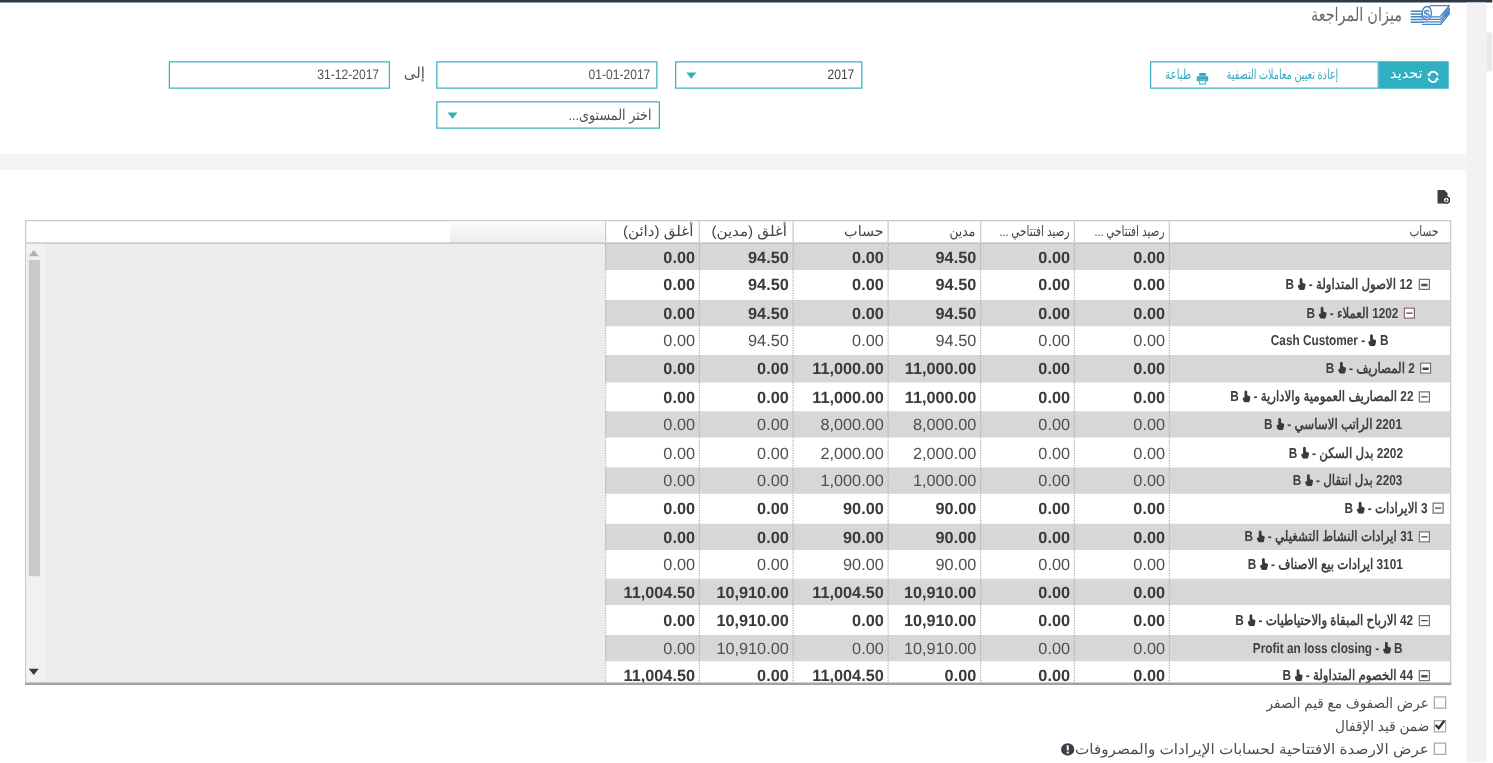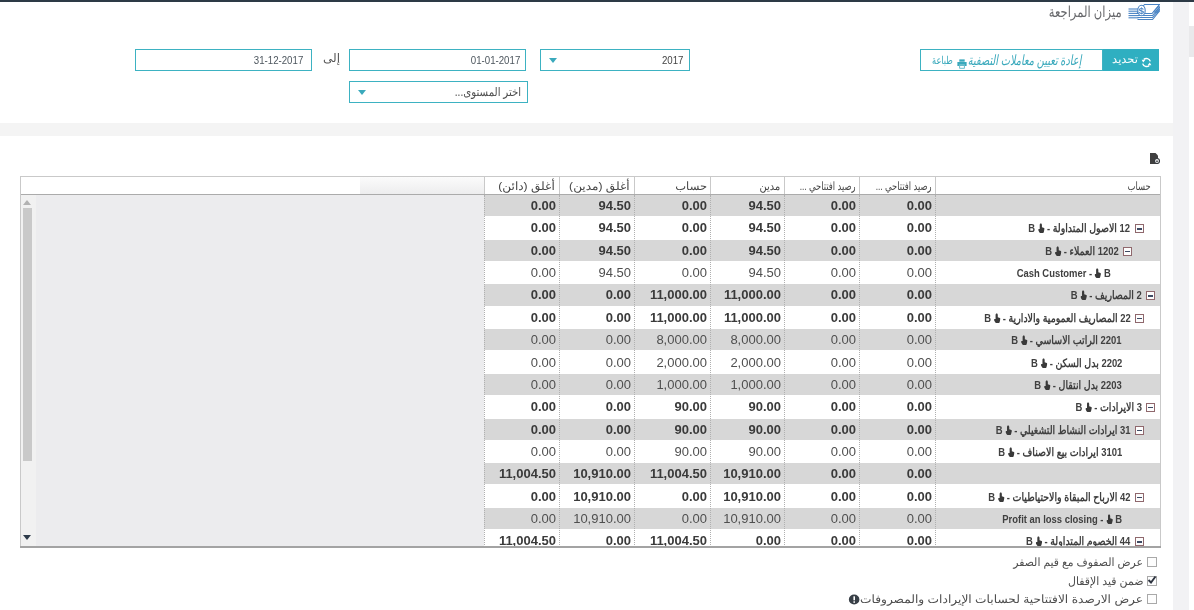--- a/index.html
+++ b/index.html
@@ -47,21 +47,21 @@
           <g fill="none" stroke="#fff" stroke-width="1.7">
 <path d="M11 5.2 A 4.7 4.7 0 0 0 3.2 3.0"></path>
             <path d="M2 7.8 A 4.7 4.7 0 0 0 9.8 10.0"></path>
           </g>
 <path d="M0.8 3.2 L5.0 3.4 L2.6 6.6 Z" fill="#fff"></path>
           <path d="M12.2 9.8 L8.0 9.6 L10.4 6.4 Z" fill="#fff"></path>
         </svg></div>
       <div class="abs" style="right:21px;top:0;line-height:21px;font-size:11.5px;color:#fff;direction:rtl;"><span style="display:inline-block;transform:scaleX(1.0);transform-origin:100% 50%;white-space:nowrap;">تحديد</span></div>
     </div>
 <div class="abs tealbox" style="left:920px;top:49px;width:183px;height:22px;">
-      <div class="abs" style="right:21px;top:0;line-height:20px;font-size:14px;color:#3aa9bc;direction:rtl;font-style:italic;"><span style="display:inline-block;transform:scaleX(0.7);transform-origin:100% 50%;white-space:nowrap;">إعادة تعيين معاملات التصفية</span></div>
+      <div class="abs" style="right:31px;top:0;line-height:20px;font-size:11px;color:#3aa9bc;direction:rtl;"><span style="display:inline-block;transform:scaleX(0.7);transform-origin:100% 50%;white-space:nowrap;">إعادة تعيين معاملات التصفية</span></div>
       <div class="abs" style="left:36px;top:5px;"><svg width="10" height="10" viewBox="0 0 13 12">
           <g fill="#3aa9bc">
 <rect x="3" y="0" width="7" height="3"></rect>
             <path d="M0.5 3.5 h12 v5 h-2.5 v-1.5 h-7 v1.5 h-2.5 z"></path>
 <rect x="3.5" y="8" width="6" height="3.5" fill="#fff" stroke="#3aa9bc" stroke-width="1"></rect>
           </g>
         </svg></div>
       <div class="abs" style="left:11px;top:0;line-height:20px;font-size:11px;color:#3aa9bc;direction:rtl;"><span style="display:inline-block;transform:scaleX(0.75);transform-origin:100% 50%;white-space:nowrap;transform-origin:0 50%;">طباعة</span></div>
     </div>
 <div class="abs tealbox" style="left:540px;top:49px;width:150px;height:22px;">
@@ -137,21 +137,21 @@
 <div class="acct abs" style="left:936px;top:262.1px;width:224px;height:22px;padding-right:49.5px;"><span style="display:inline-block;transform:scaleX(0.82);transform-origin:100% 50%;white-space:nowrap;">Cash Customer - <svg class="hnd" width="8" height="10" viewBox="0 0 8 10">
           <path d="M3.2 0.4 C4.2 0.4 4.6 1.1 4.6 1.9 L4.6 4.2 L7.2 5.0 C7.7 5.2 7.9 5.6 7.7 6.2 L6.9 9.0 C6.8 9.6 6.4 9.9 5.8 9.9 L2.6 9.9 C2.1 9.9 1.7 9.7 1.4 9.3 L0.2 7.4 C-0.2 6.8 0.1 6.1 0.8 6.0 L1.9 5.9 L1.9 1.9 C1.9 1.1 2.3 0.4 3.2 0.4 Z" fill="#3a3a3a"></path>
         </svg>&nbsp;<span style="direction:ltr;unicode-bidi:bidi-override;">B</span></span></div>
 <div class="num leaf abs" style="left:859px;top:262.1px;width:73px;line-height:22px;">0.00</div>
 <div class="num leaf abs" style="left:784px;top:262.1px;width:72px;line-height:22px;">0.00</div>
 <div class="num leaf abs" style="left:710px;top:262.1px;width:71px;line-height:22px;">94.50</div>
 <div class="num leaf abs" style="left:634px;top:262.1px;width:73px;line-height:22px;">0.00</div>
 <div class="num leaf abs" style="left:559px;top:262.1px;width:72px;line-height:22px;">94.50</div>
 <div class="num leaf abs" style="left:484px;top:262.1px;width:72px;line-height:22px;">0.00</div>
 <div class="abs" style="left:484px;top:284.4px;width:676px;height:21.2px;background:#d7d7d7;"></div>
-<div class="acct abs" style="left:936px;top:284.4px;width:224px;height:22px;padding-right:5.0px;"><span class="exp"></span><span style="display:inline-block;transform:scaleX(0.82);transform-origin:100% 50%;white-space:nowrap;">2 المصاريف - <svg class="hnd" width="8" height="10" viewBox="0 0 8 10">
+<div class="acct abs" style="left:936px;top:284.4px;width:224px;height:22px;padding-right:15px;"><span class="exp"></span><span style="display:inline-block;transform:scaleX(0.82);transform-origin:100% 50%;white-space:nowrap;">2 المصاريف - <svg class="hnd" width="8" height="10" viewBox="0 0 8 10">
           <path d="M3.2 0.4 C4.2 0.4 4.6 1.1 4.6 1.9 L4.6 4.2 L7.2 5.0 C7.7 5.2 7.9 5.6 7.7 6.2 L6.9 9.0 C6.8 9.6 6.4 9.9 5.8 9.9 L2.6 9.9 C2.1 9.9 1.7 9.7 1.4 9.3 L0.2 7.4 C-0.2 6.8 0.1 6.1 0.8 6.0 L1.9 5.9 L1.9 1.9 C1.9 1.1 2.3 0.4 3.2 0.4 Z" fill="#3a3a3a"></path>
         </svg>&nbsp;<span style="direction:ltr;unicode-bidi:bidi-override;">B</span></span></div>
 <div class="num grp abs" style="left:859px;top:284.4px;width:73px;line-height:22px;">0.00</div>
 <div class="num grp abs" style="left:784px;top:284.4px;width:72px;line-height:22px;">0.00</div>
 <div class="num grp abs" style="left:710px;top:284.4px;width:71px;line-height:22px;">11,000.00</div>
 <div class="num grp abs" style="left:634px;top:284.4px;width:73px;line-height:22px;">11,000.00</div>
 <div class="num grp abs" style="left:559px;top:284.4px;width:72px;line-height:22px;">0.00</div>
 <div class="num grp abs" style="left:484px;top:284.4px;width:72px;line-height:22px;">0.00</div>
 <div class="acct abs" style="left:936px;top:306.8px;width:224px;height:22px;padding-right:16.5px;"><span class="exp"></span><span style="display:inline-block;transform:scaleX(0.82);transform-origin:100% 50%;white-space:nowrap;">22 المصاريف العمومية والادارية - <svg class="hnd" width="8" height="10" viewBox="0 0 8 10">
           <path d="M3.2 0.4 C4.2 0.4 4.6 1.1 4.6 1.9 L4.6 4.2 L7.2 5.0 C7.7 5.2 7.9 5.6 7.7 6.2 L6.9 9.0 C6.8 9.6 6.4 9.9 5.8 9.9 L2.6 9.9 C2.1 9.9 1.7 9.7 1.4 9.3 L0.2 7.4 C-0.2 6.8 0.1 6.1 0.8 6.0 L1.9 5.9 L1.9 1.9 C1.9 1.1 2.3 0.4 3.2 0.4 Z" fill="#3a3a3a"></path>

